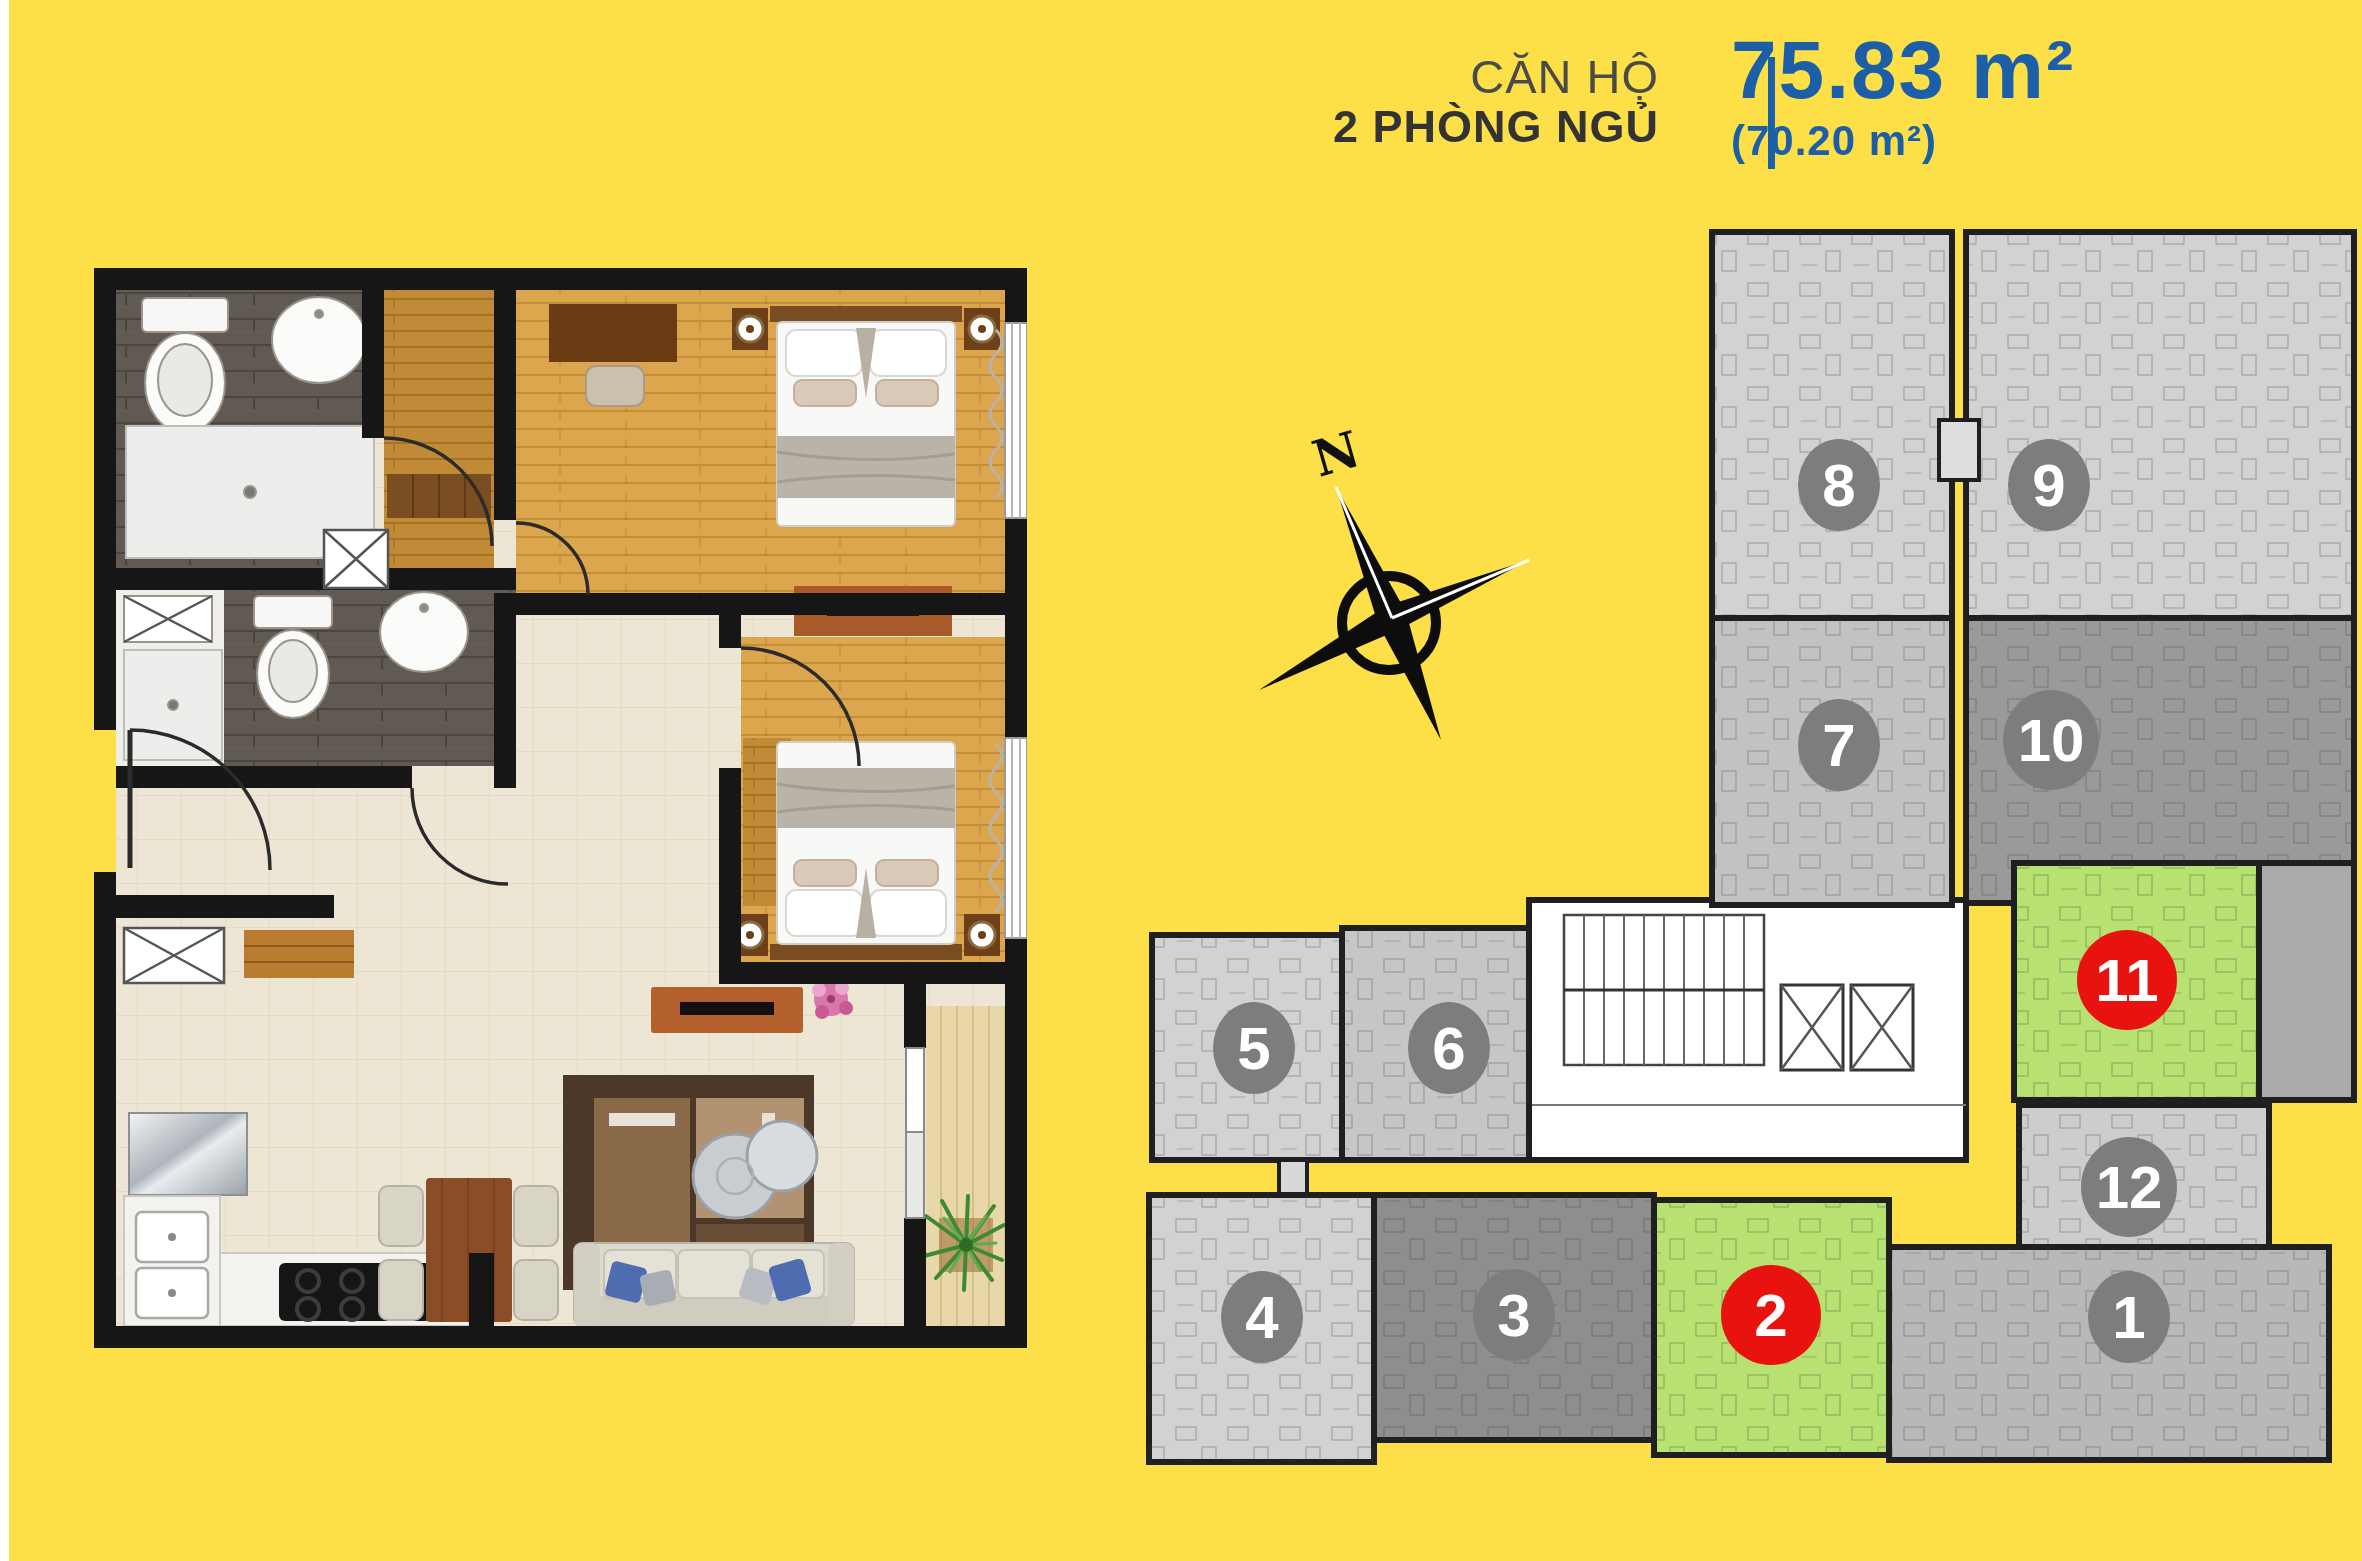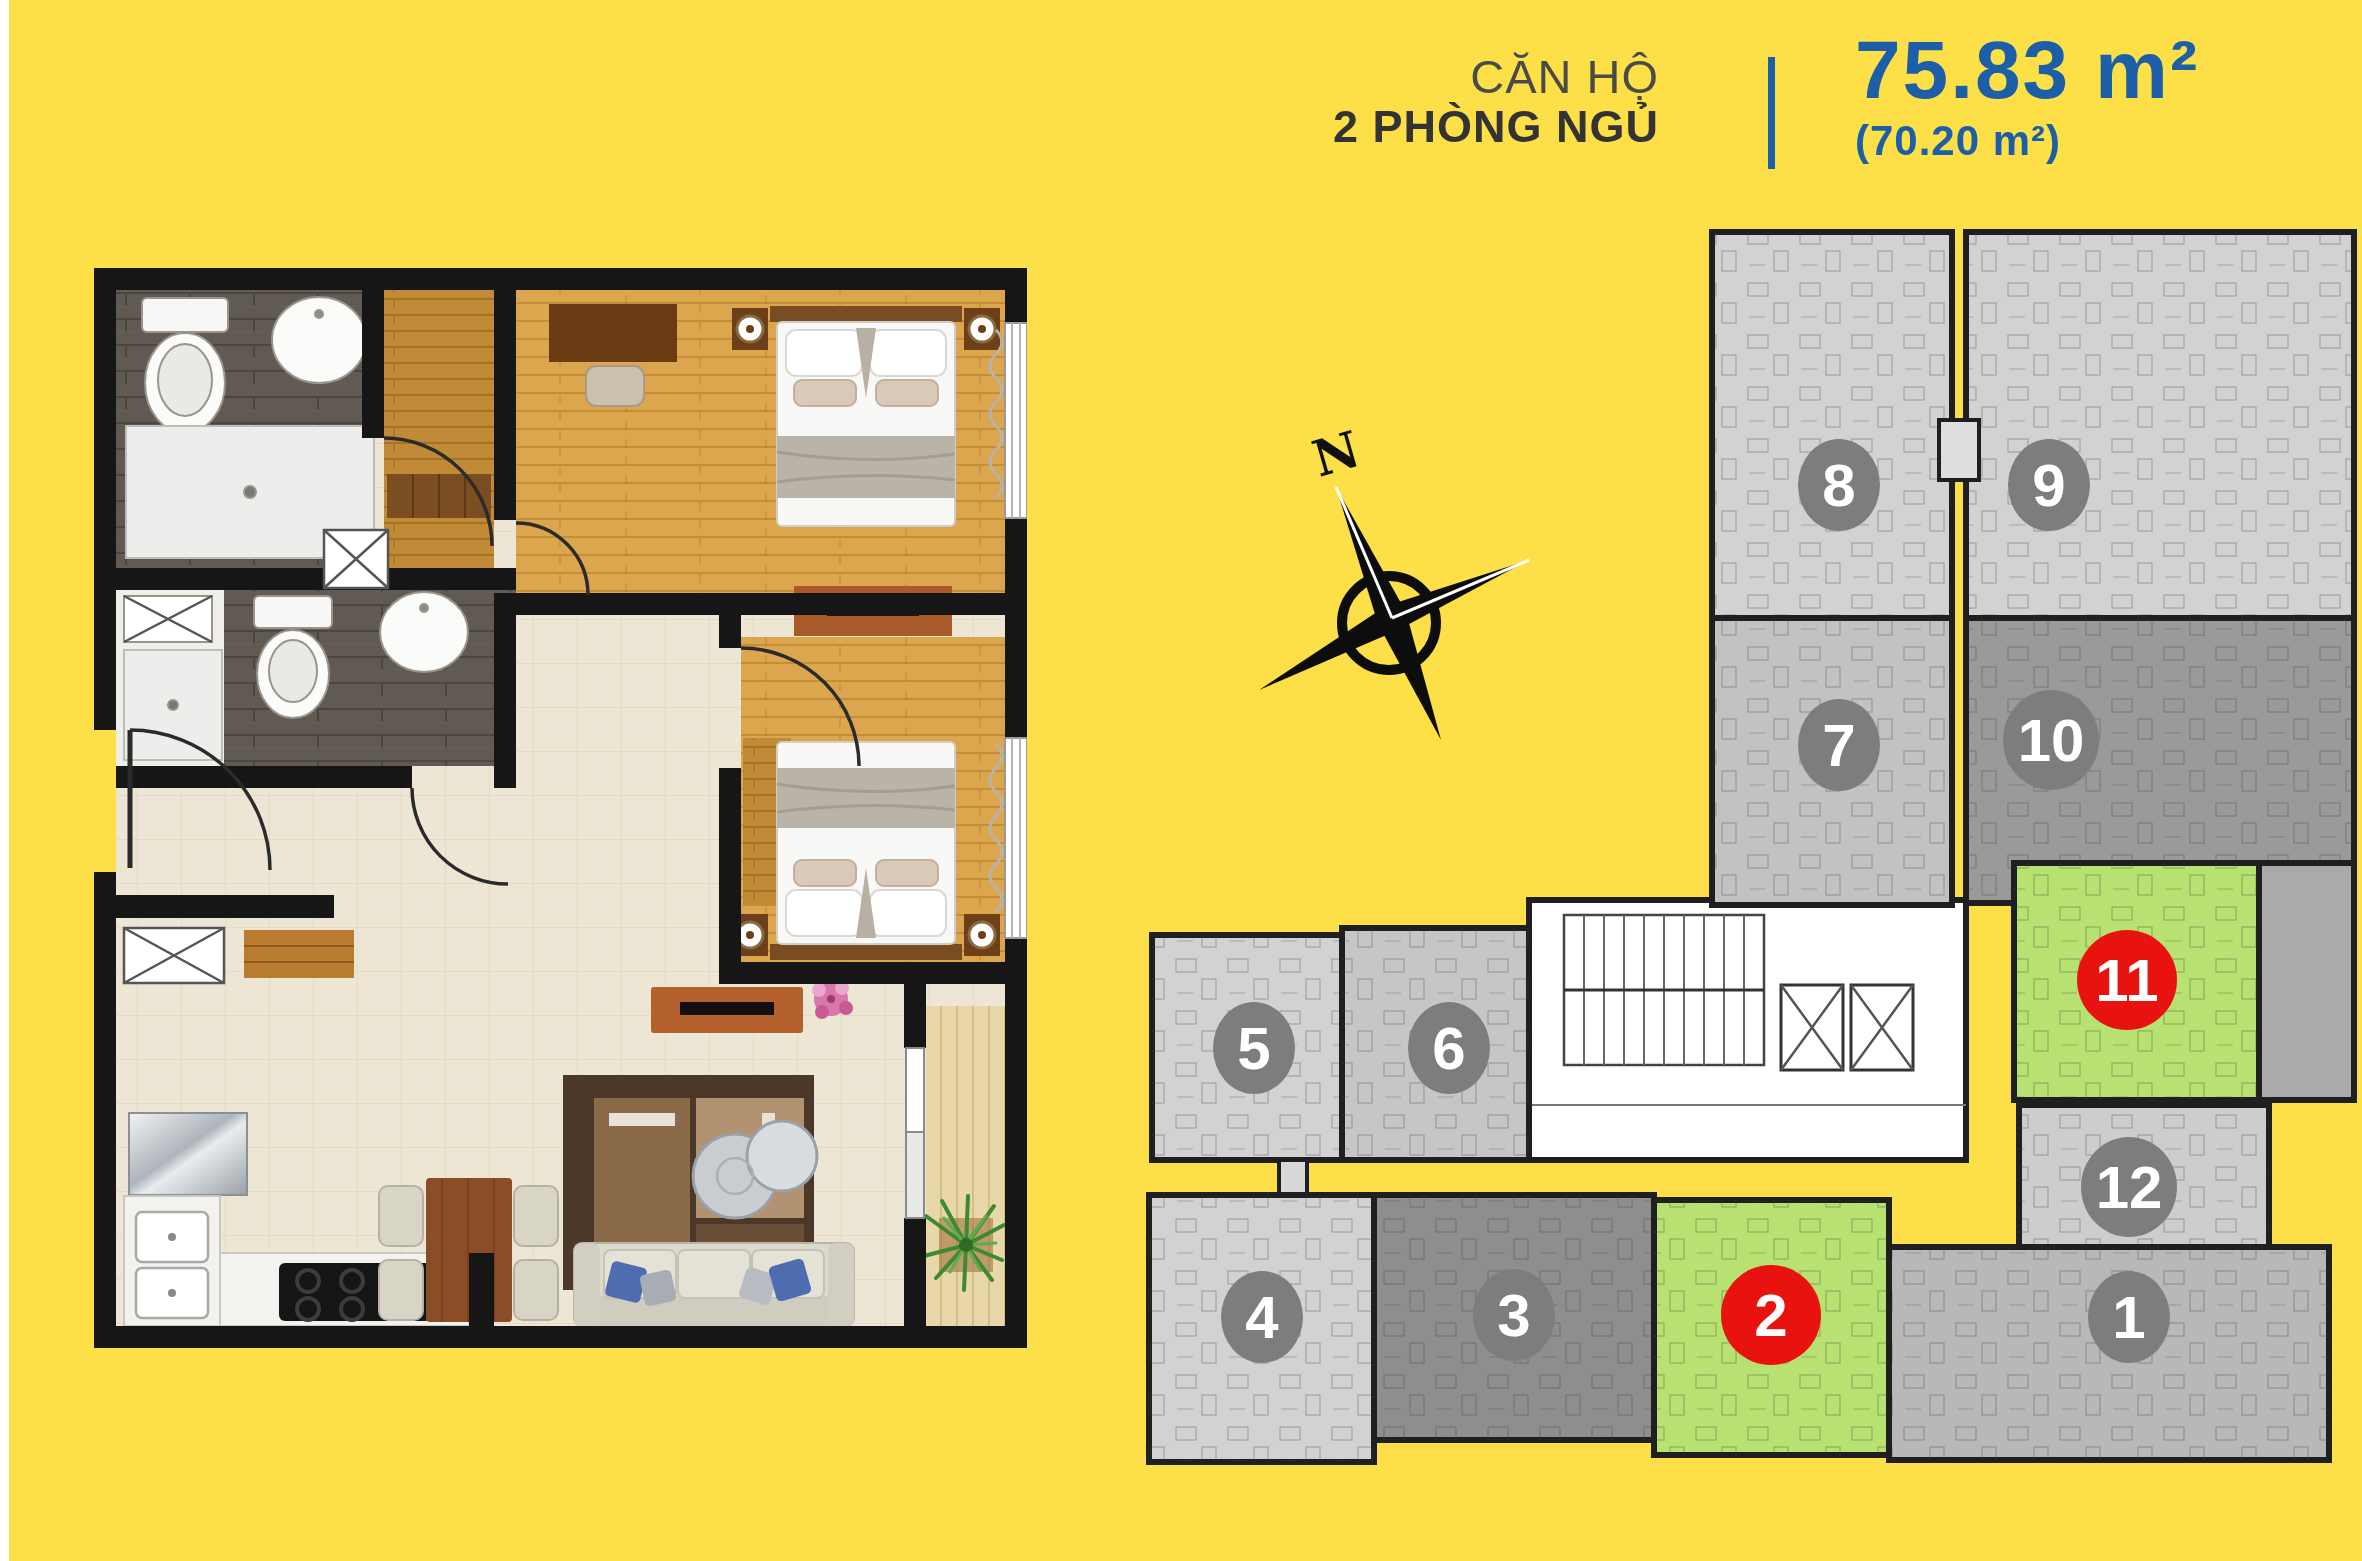--- a/index.html
+++ b/index.html
@@ -3,21 +3,21 @@
 <meta charset="utf-8">
 <style>
   html,body{margin:0;padding:0;background:#fff;}
   .stage{position:relative;width:2362px;height:1561px;background:#fde047;overflow:hidden;
          font-family:"Liberation Sans",sans-serif;margin-left:9px;}
   
   .hdr-label{position:absolute;top:52px;left:1150px;width:500px;text-align:right;color:#454545;}
   .hdr-label .l1{font-size:47px;font-weight:400;letter-spacing:1px;line-height:50px;color:#4a4a4a;}
   .hdr-label .l2{font-size:45px;font-weight:700;letter-spacing:1px;line-height:50px;color:#333;}
   .hdr-divider{position:absolute;left:1759px;top:57px;width:7px;height:112px;background:#1c5fa8;}
-  .hdr-area{position:absolute;left:1846px;top:30px;color:#1c5fa8;white-space:nowrap;}
+  .hdr-area{position:absolute;left:1722px;top:30px;color:#1c5fa8;white-space:nowrap;}
   .hdr-area .a1{font-size:82px;font-weight:700;line-height:80px;letter-spacing:2px;}
   .hdr-area .a2{font-size:42px;font-weight:700;line-height:62px;letter-spacing:1px;}
   svg text{font-family:"Liberation Sans",sans-serif;}
   .badge-num{font-weight:700;fill:#ffffff;}
   .nlabel{font-family:"DejaVu Serif",serif;font-weight:700;fill:#111;}
 </style>
 </head>
 <body>
 
 <div class="stage">

